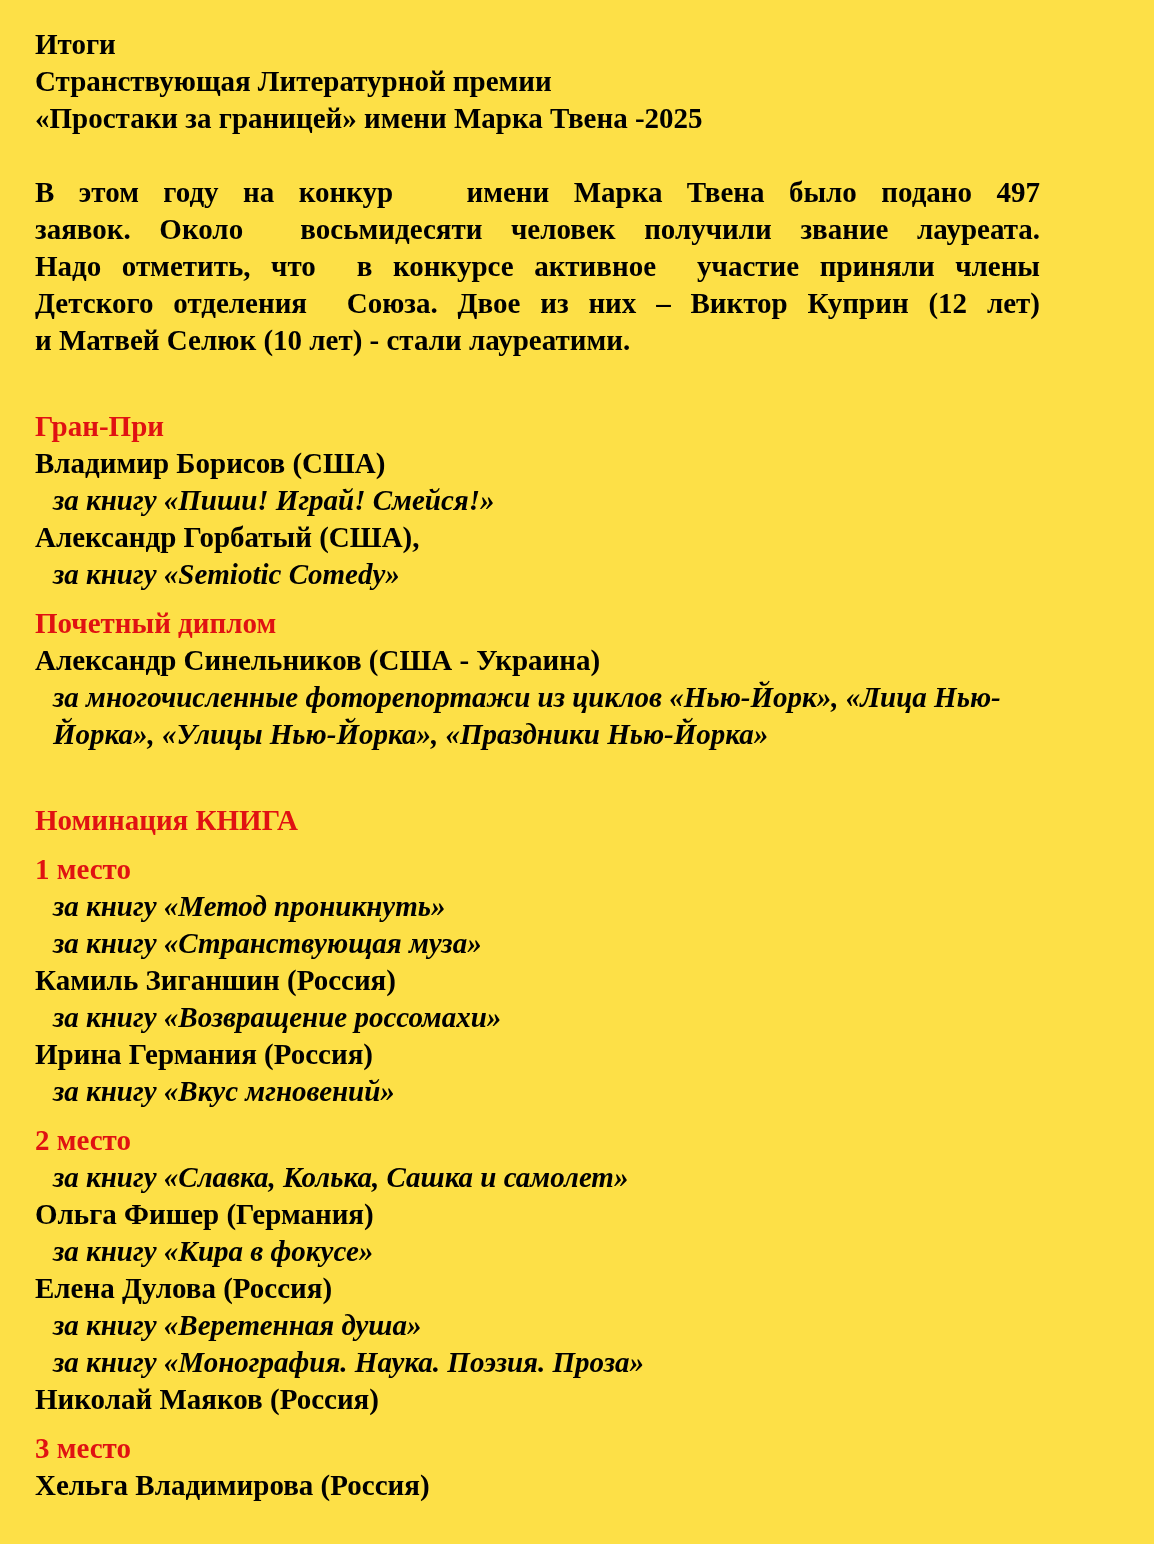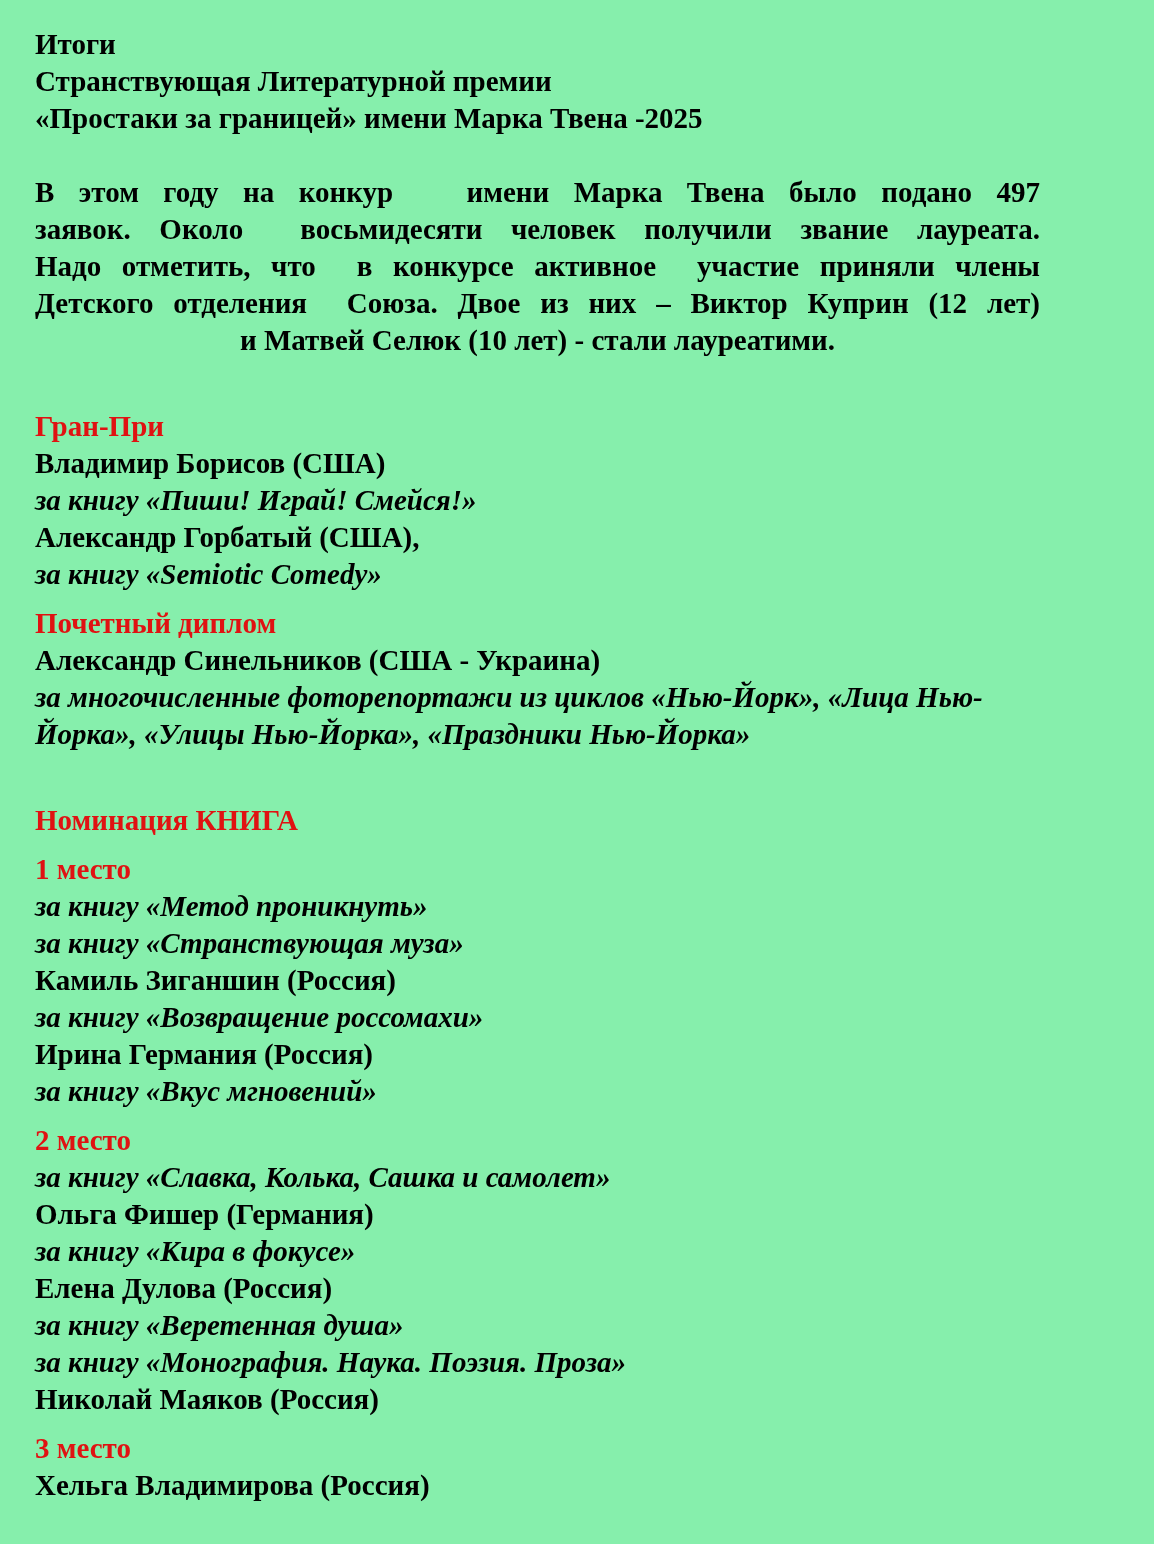--- a/index.html
+++ b/index.html
@@ -5,48 +5,48 @@
   html, body {
     margin: 0;
     padding: 0;
     background: #ffffff;
   }
   .page {
     position: relative;
     width: 1154px;
     height: 1544px;
     box-sizing: border-box;
-    background: #86efac;
+    background: #fde047;
     padding: 26px 114px 0 35px;
     overflow: hidden;
     font-family: "Liberation Serif", "DejaVu Serif", serif;
     font-weight: bold;
     font-size: 29px;
     line-height: 37px;
     color: #000000;
   }
   .line {
     white-space: normal;
   }
   .blank-line {
     height: 37px;
   }
   
   .intro-line {
     text-align: justify;
     text-align-last: justify;
   }
   .intro-last {
-    text-align: center;
+    text-align: left;
     font-family: Liberation Serif, serif;
   }
   
   .s-red   { color: #e01212; margin-top: 12px; }
   .s-name  { color: #000000; }
-  .s-work  { font-style: italic; }
+  .s-work  { font-style: italic; margin-left: 18px; }
   .s-gap   { min-height: 37px; }
 </style>
 </head>
 <body>
 
 <div class="page">
 
   <div class="title-block">
 
       <div class="line title-line">Итоги</div>

